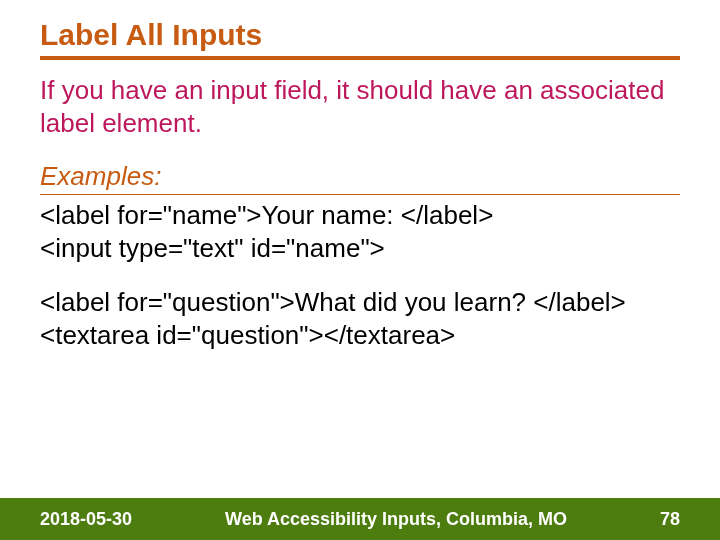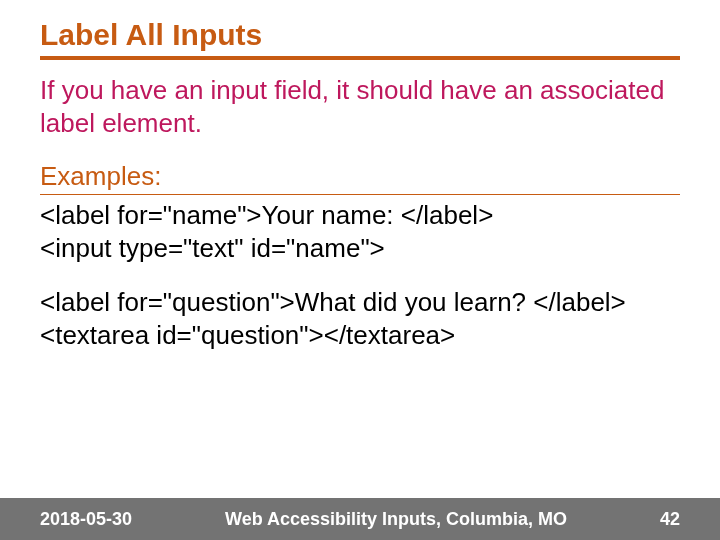--- a/index.html
+++ b/index.html
@@ -28,31 +28,32 @@
     font-size: 26px;
     line-height: 1.25;
     margin-bottom: 22px;
   }
   .examples-heading {
     color: #c75b12;
     font-size: 26px;
     border-bottom: 1px solid #c75b12;
     padding-bottom: 2px;
     margin-bottom: 4px;
+    font-style: italic;
   }
   .code-block {
     color: #000;
     font-size: 26px;
     line-height: 1.25;
     margin-bottom: 22px;
     white-space: pre-line;
   }
   .footer {
     height: 42px;
-    background: #737373;
+    background: #4d7c0f;
     color: #fff;
     display: flex;
     align-items: center;
     justify-content: space-between;
     padding: 0 40px;
     font-size: 18px;
     font-weight: bold;
   }
   .footer .date { text-align: left; }
   .footer .venue { text-align: center; flex: 1; }
@@ -67,15 +68,15 @@
     <p class="body-text">If you have an input field, it should have an associated label element.</p>
     <div class="examples-heading">Examples:</div>
     <div class="code-block">&lt;label for="name"&gt;Your name: &lt;/label&gt;
 &lt;input type="text" id="name"&gt;</div>
     <div class="code-block">&lt;label for="question"&gt;What did you learn? &lt;/label&gt;
 &lt;textarea id="question"&gt;&lt;/textarea&gt;</div>
   </div>
   <div class="footer">
     <span class="date">2018-05-30</span>
     <span class="venue">Web Accessibility Inputs, Columbia, MO</span>
-    <span class="page">42</span>
+    <span class="page">78</span>
   </div>
 </div>
 
 </body></html>

